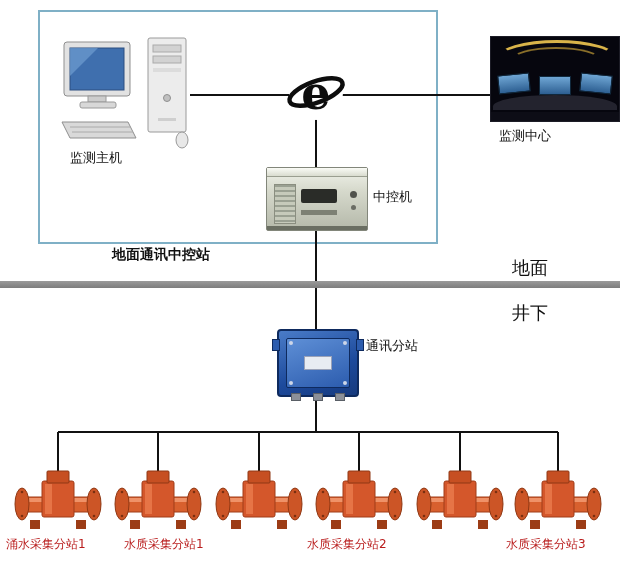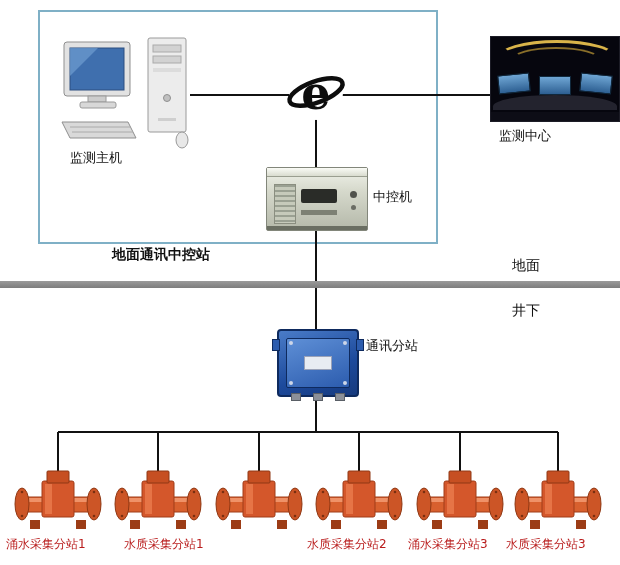--- a/index.html
+++ b/index.html
@@ -10,21 +10,21 @@
   .ground-box { position:absolute; left:38px; top:10px; width:396px; height:230px;
                 border:2px solid #7fb0c6; background:transparent; }
 
   
   .connectors { position:absolute; left:0; top:0; pointer-events:none; }
 
   
   .label { position:absolute; color:#111; font-size:13px; line-height:1.2; white-space:nowrap; }
   .label.center { }
   .label.big { font-size:14px; font-weight:bold; }
-  .label.zone { font-size:14px;text-align:right; }
+  .label.zone { font-size:18px;text-align:right; }
   .device-label { position:absolute; width:104px; text-align:left; font-size:12px; color:#b91c1c; white-space:nowrap; }
 
   
   .divider { position:absolute; left:0; top:281px; width:620px; height:7px;
              background:linear-gradient(180deg,#9a9a9a,#7d7d7d); }
 
   
   .mc { position:absolute; left:490px; top:36px; width:128px; height:84px;
         background:#06060e; border:1px solid #1c1c26; overflow:hidden; }
   .mc-arc  { position:absolute; left:6px; top:3px; width:114px; height:30px;
@@ -193,16 +193,15 @@
   <svg class="abs" style="left:416px; top:468px;" width="88" height="64">
       <use href="#flow-device"></use>
     </svg>
   <svg class="abs" style="left:514px; top:468px;" width="88" height="64">
       <use href="#flow-device"></use>
     </svg>
 
   <div class="device-label" style="left:6px;   top:536px;">涌水采集分站1</div>
   <div class="device-label" style="left:124px; top:536px;">水质采集分站1</div>
   <div class="device-label" style="left:307px; top:536px;">水质采集分站2</div>
-  <div class="device-label" style="left:408px; top:536px;">涌水采集分站3</div>
   <div class="device-label" style="left:506px; top:536px;">水质采集分站3</div>
 
 </div>
 
 </body></html>

